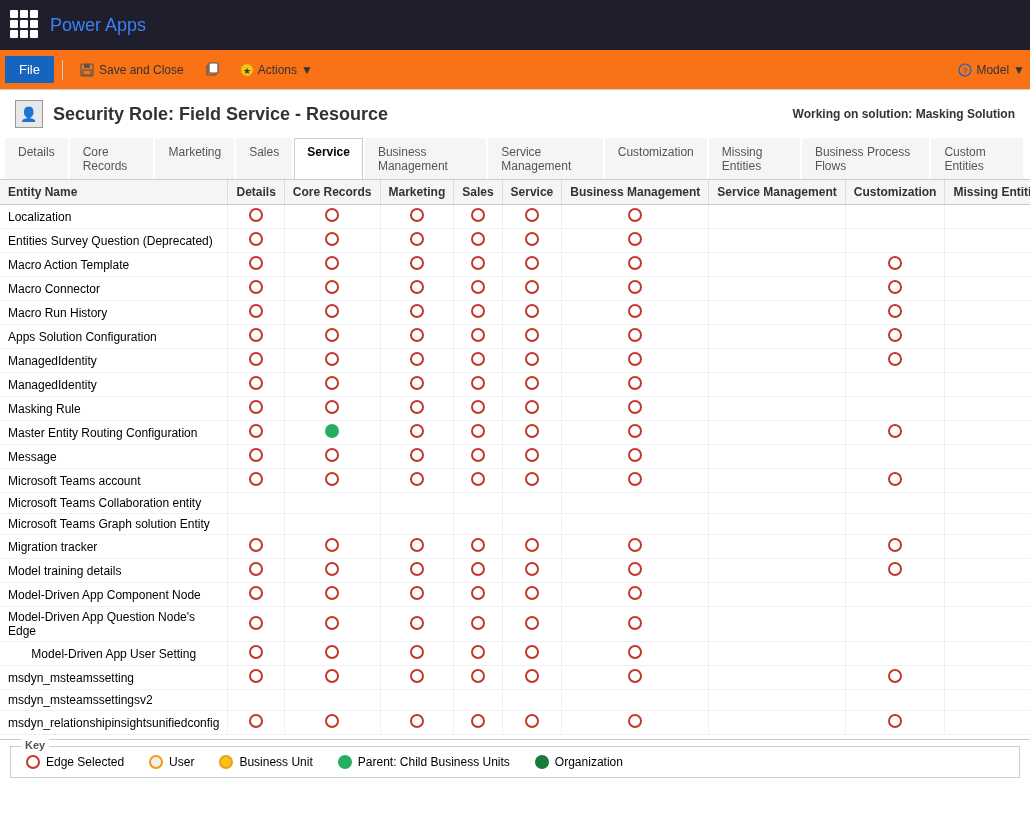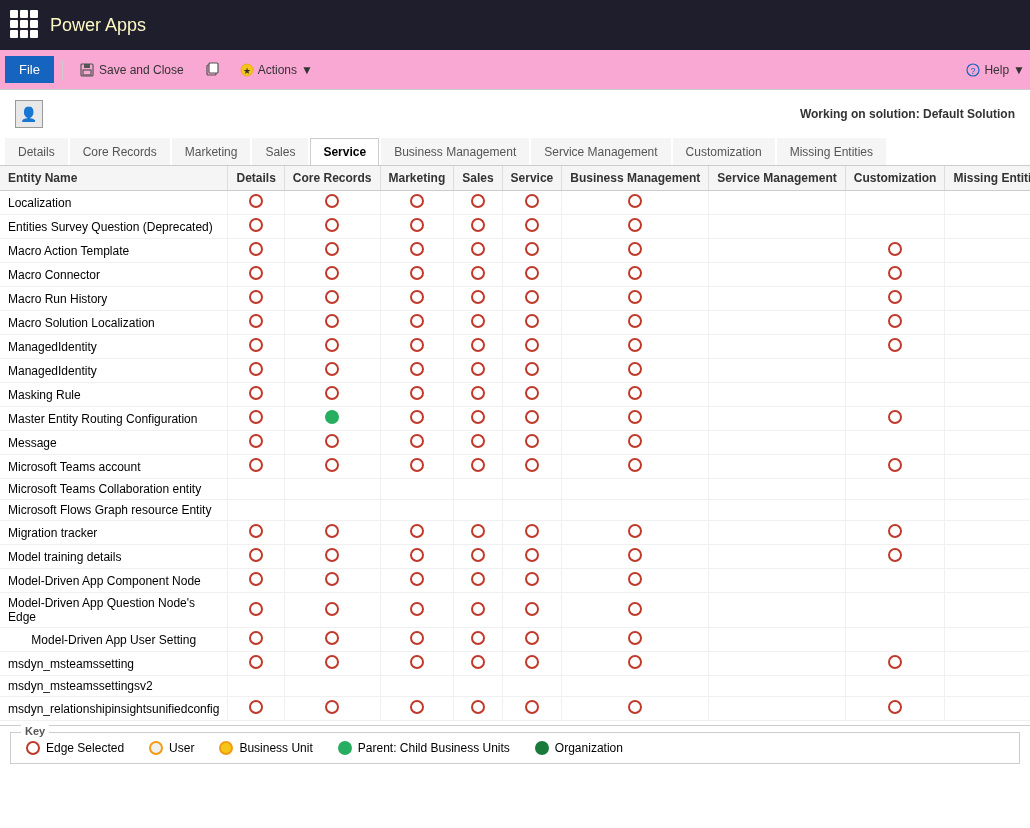--- a/index.html
+++ b/index.html
@@ -13,25 +13,25 @@
       align-items: center;
       padding: 0 10px;
       gap: 10px;
     }
     #app-grid-icon {
       width: 30px; height: 30px;
       display: grid; grid-template-columns: repeat(3,8px); grid-template-rows: repeat(3,8px); gap: 2px;
       cursor: pointer;
     }
     #app-grid-icon span { background: #fff; border-radius: 1px; display: block; }
-    #app-title { color: #fef9c3; font-size: 18px; font-weight: 300; }
+    #app-title { color: #3b82f6; font-size: 18px; font-weight: 300; }
 
     
     #command-bar {
-      background: #f9a8d4;
+      background: #f97316;
       border-bottom: 1px solid #ccc;
       height: 40px;
       display: flex;
       align-items: center;
       padding: 0 5px;
       gap: 4px;
     }
     .cmd-btn {
       display: flex; align-items: center; gap: 4px;
       padding: 4px 8px;
@@ -140,42 +140,45 @@
       <text x="7" y="11" text-anchor="middle" font-size="9" fill="#333">★</text>
     </svg>
     <span>Actions</span>
     <span>▼</span>
   </button>
   <button class="help-btn">
     <svg width="14" height="14" viewBox="0 0 14 14">
       <circle cx="7" cy="7" r="6" fill="none" stroke="#1565c0" stroke-width="1.2"></circle>
       <text x="7" y="11" text-anchor="middle" font-size="9" fill="#1565c0">?</text>
     </svg>
-    <span>Help</span>
+    <span>Model</span>
     <span>▼</span>
   </button>
 </div>
 
 <div id="page-header">
   <div id="security-role-title">
     <div class="user-icon">👤</div>
+    <span>Security Role: Field Service - Resource</span>
   </div>
-  <span id="solution-label">Working on solution: Default Solution</span>
+  <span id="solution-label">Working on solution: Masking Solution</span>
 </div>
 
 <div id="tab-bar">
   <div class="tab">Details</div>
   <div class="tab">Core Records</div>
   <div class="tab">Marketing</div>
   <div class="tab">Sales</div>
   <div class="tab active">Service</div>
   <div class="tab">Business Management</div>
   <div class="tab">Service Management</div>
   <div class="tab">Customization</div>
   <div class="tab">Missing Entities</div>
+  <div class="tab">Business Process Flows</div>
+  <div class="tab">Custom Entities</div>
 </div>
 
 <div id="table-container">
   <table>
     <thead>
       <tr>
         <th>Entity Name</th>
         <th>Details</th>
         <th>Core Records</th>
         <th>Marketing</th>
@@ -243,21 +246,21 @@
           <td style="text-align: center; width: 75px;"><span class="circle-empty"></span></td>
           <td style="text-align: center; width: 75px;"><span class="circle-empty"></span></td>
           <td style="text-align: center; width: 75px;"><span class="circle-empty"></span></td>
           <td style="text-align: center; width: 75px;"><span class="circle-empty"></span></td>
           <td style="text-align: center; width: 75px;"><span class="circle-empty"></span></td>
           <td style="text-align: center; width: 75px;"></td>
           <td style="text-align: center; width: 75px;"><span class="circle-empty"></span></td>
           <td style="text-align: center; width: 75px;"></td>
         </tr>
         <tr>
-          <td style="min-width: 200px;">Macro Solution Localization</td>
+          <td style="min-width: 200px;">Apps Solution Configuration</td>
           <td style="text-align: center; width: 75px;"><span class="circle-empty"></span></td>
           <td style="text-align: center; width: 75px;"><span class="circle-empty"></span></td>
           <td style="text-align: center; width: 75px;"><span class="circle-empty"></span></td>
           <td style="text-align: center; width: 75px;"><span class="circle-empty"></span></td>
           <td style="text-align: center; width: 75px;"><span class="circle-empty"></span></td>
           <td style="text-align: center; width: 75px;"><span class="circle-empty"></span></td>
           <td style="text-align: center; width: 75px;"></td>
           <td style="text-align: center; width: 75px;"><span class="circle-empty"></span></td>
           <td style="text-align: center; width: 75px;"></td>
         </tr>
@@ -339,21 +342,21 @@
           <td style="text-align: center; width: 75px;"></td>
           <td style="text-align: center; width: 75px;"></td>
           <td style="text-align: center; width: 75px;"></td>
           <td style="text-align: center; width: 75px;"></td>
           <td style="text-align: center; width: 75px;"></td>
           <td style="text-align: center; width: 75px;"></td>
           <td style="text-align: center; width: 75px;"></td>
           <td style="text-align: center; width: 75px;"></td>
         </tr>
         <tr>
-          <td style="min-width: 200px;">Microsoft Flows Graph resource Entity</td>
+          <td style="min-width: 200px;">Microsoft Teams Graph solution Entity</td>
           <td style="text-align: center; width: 75px;"></td>
           <td style="text-align: center; width: 75px;"></td>
           <td style="text-align: center; width: 75px;"></td>
           <td style="text-align: center; width: 75px;"></td>
           <td style="text-align: center; width: 75px;"></td>
           <td style="text-align: center; width: 75px;"></td>
           <td style="text-align: center; width: 75px;"></td>
           <td style="text-align: center; width: 75px;"></td>
           <td style="text-align: center; width: 75px;"></td>
         </tr>

